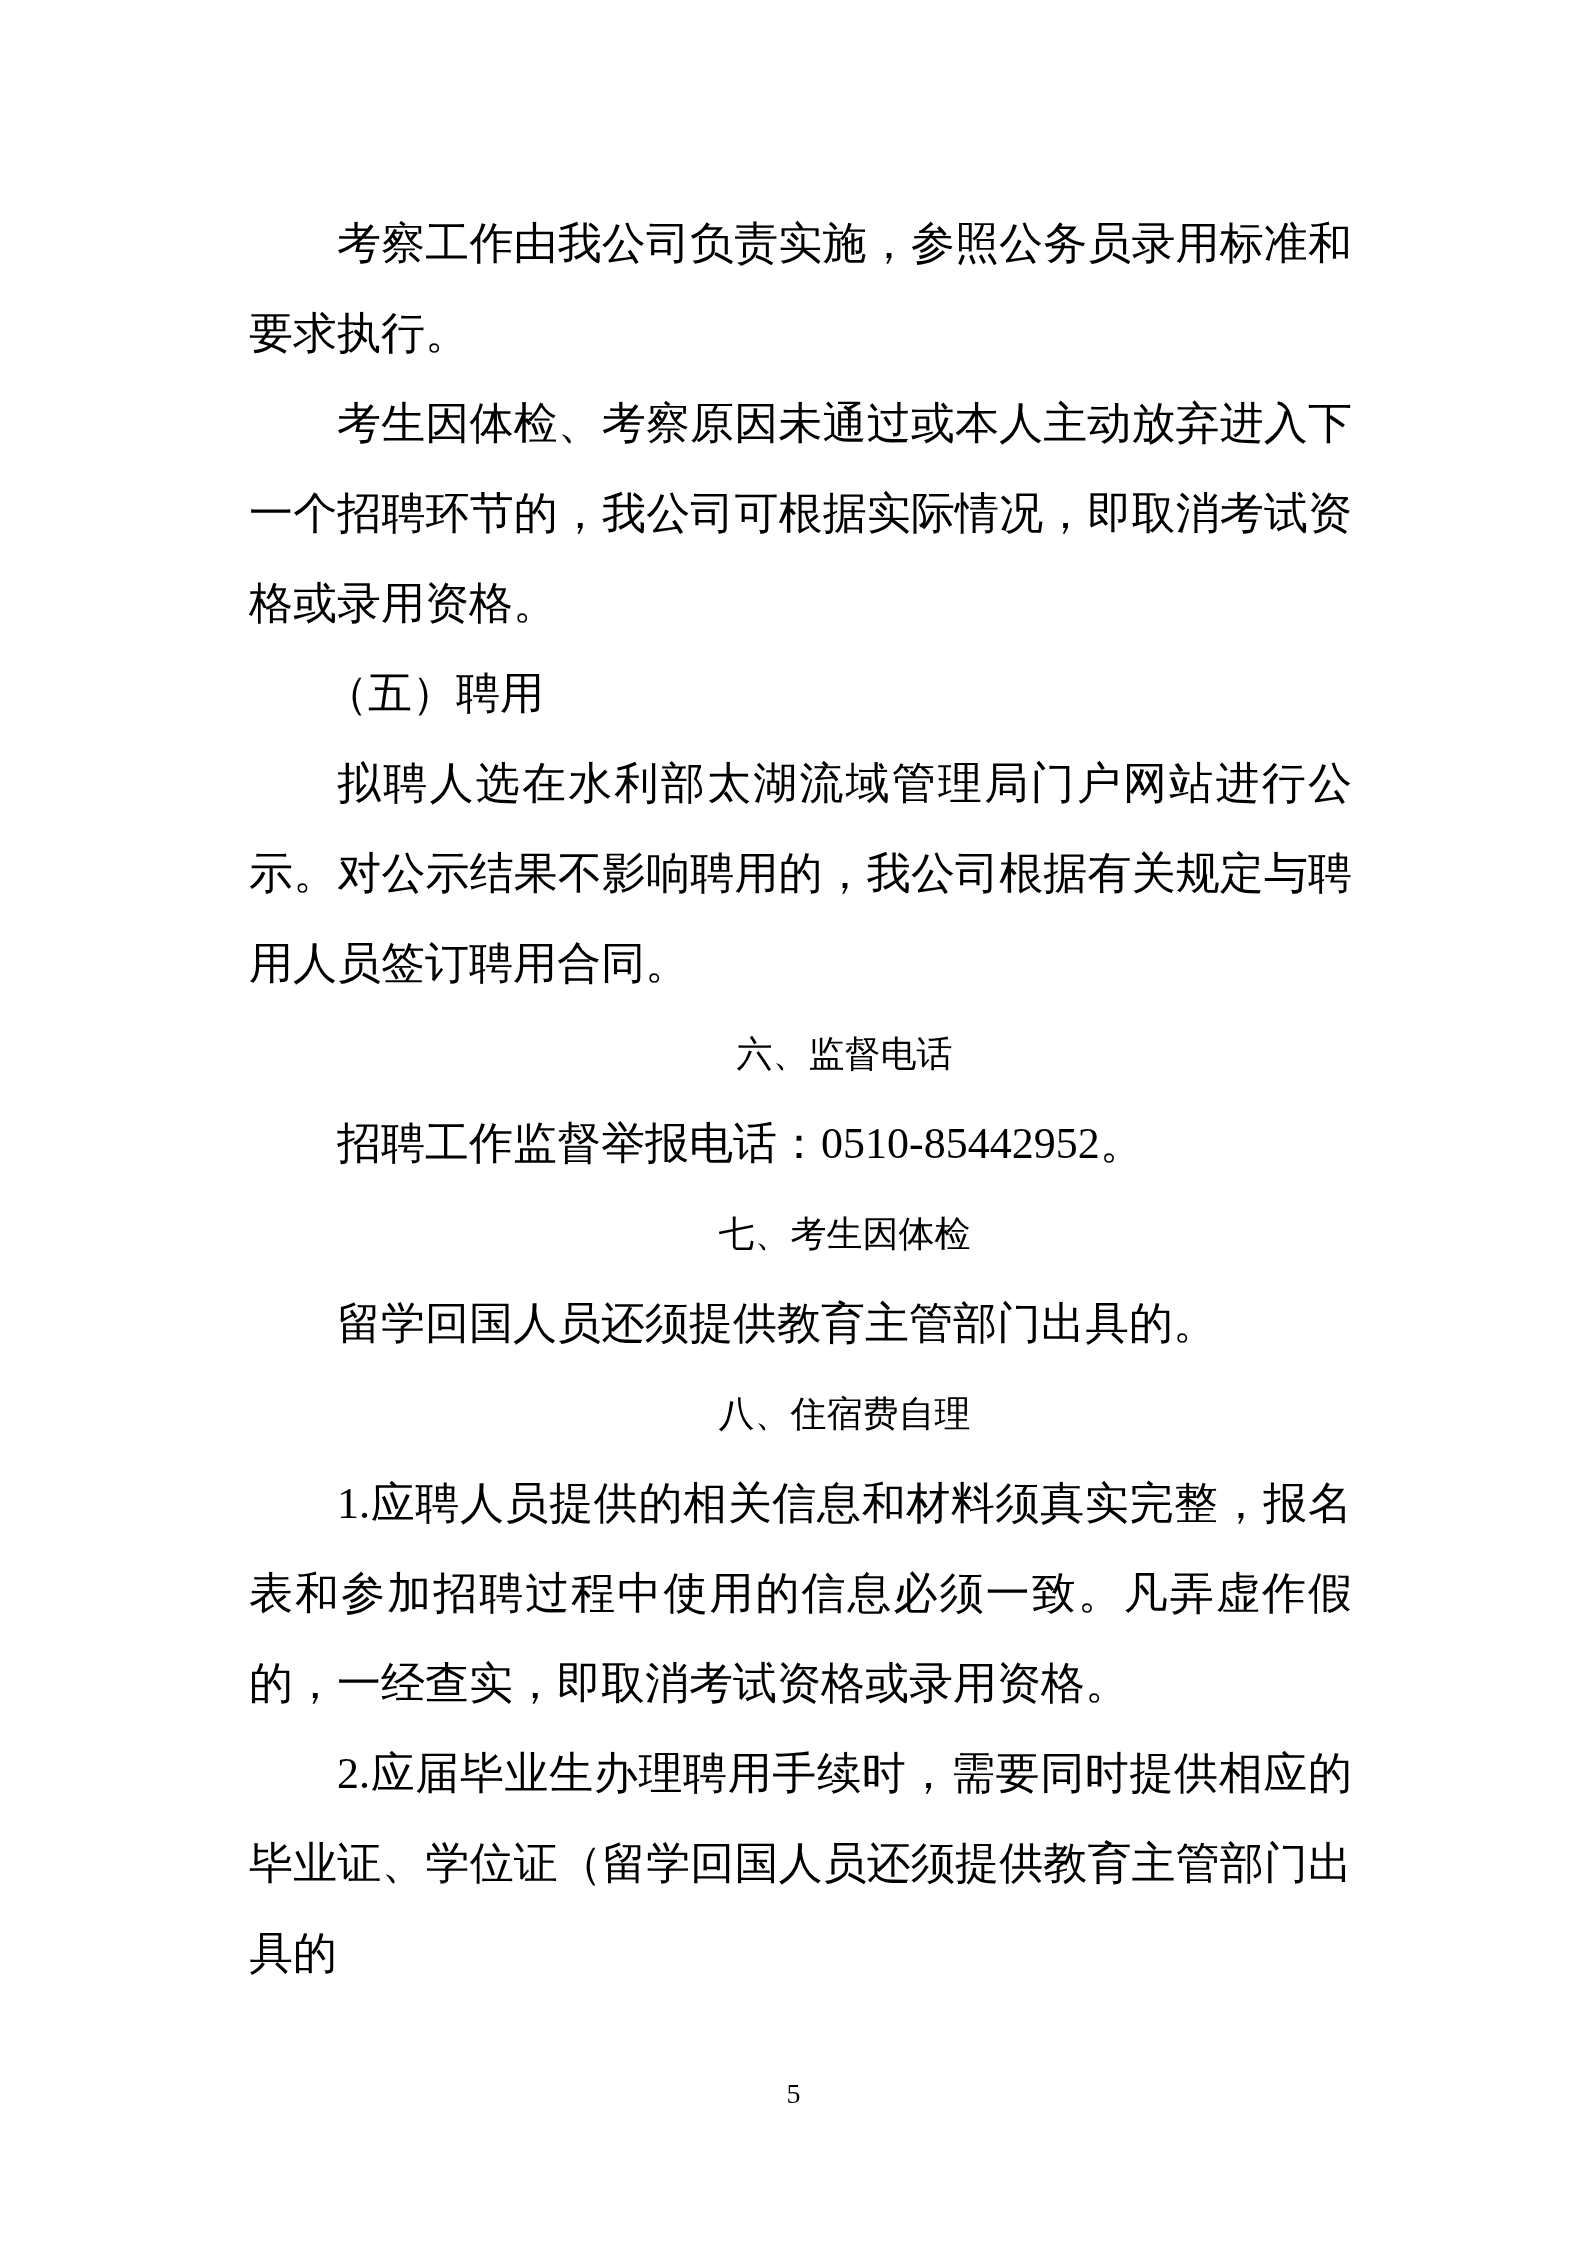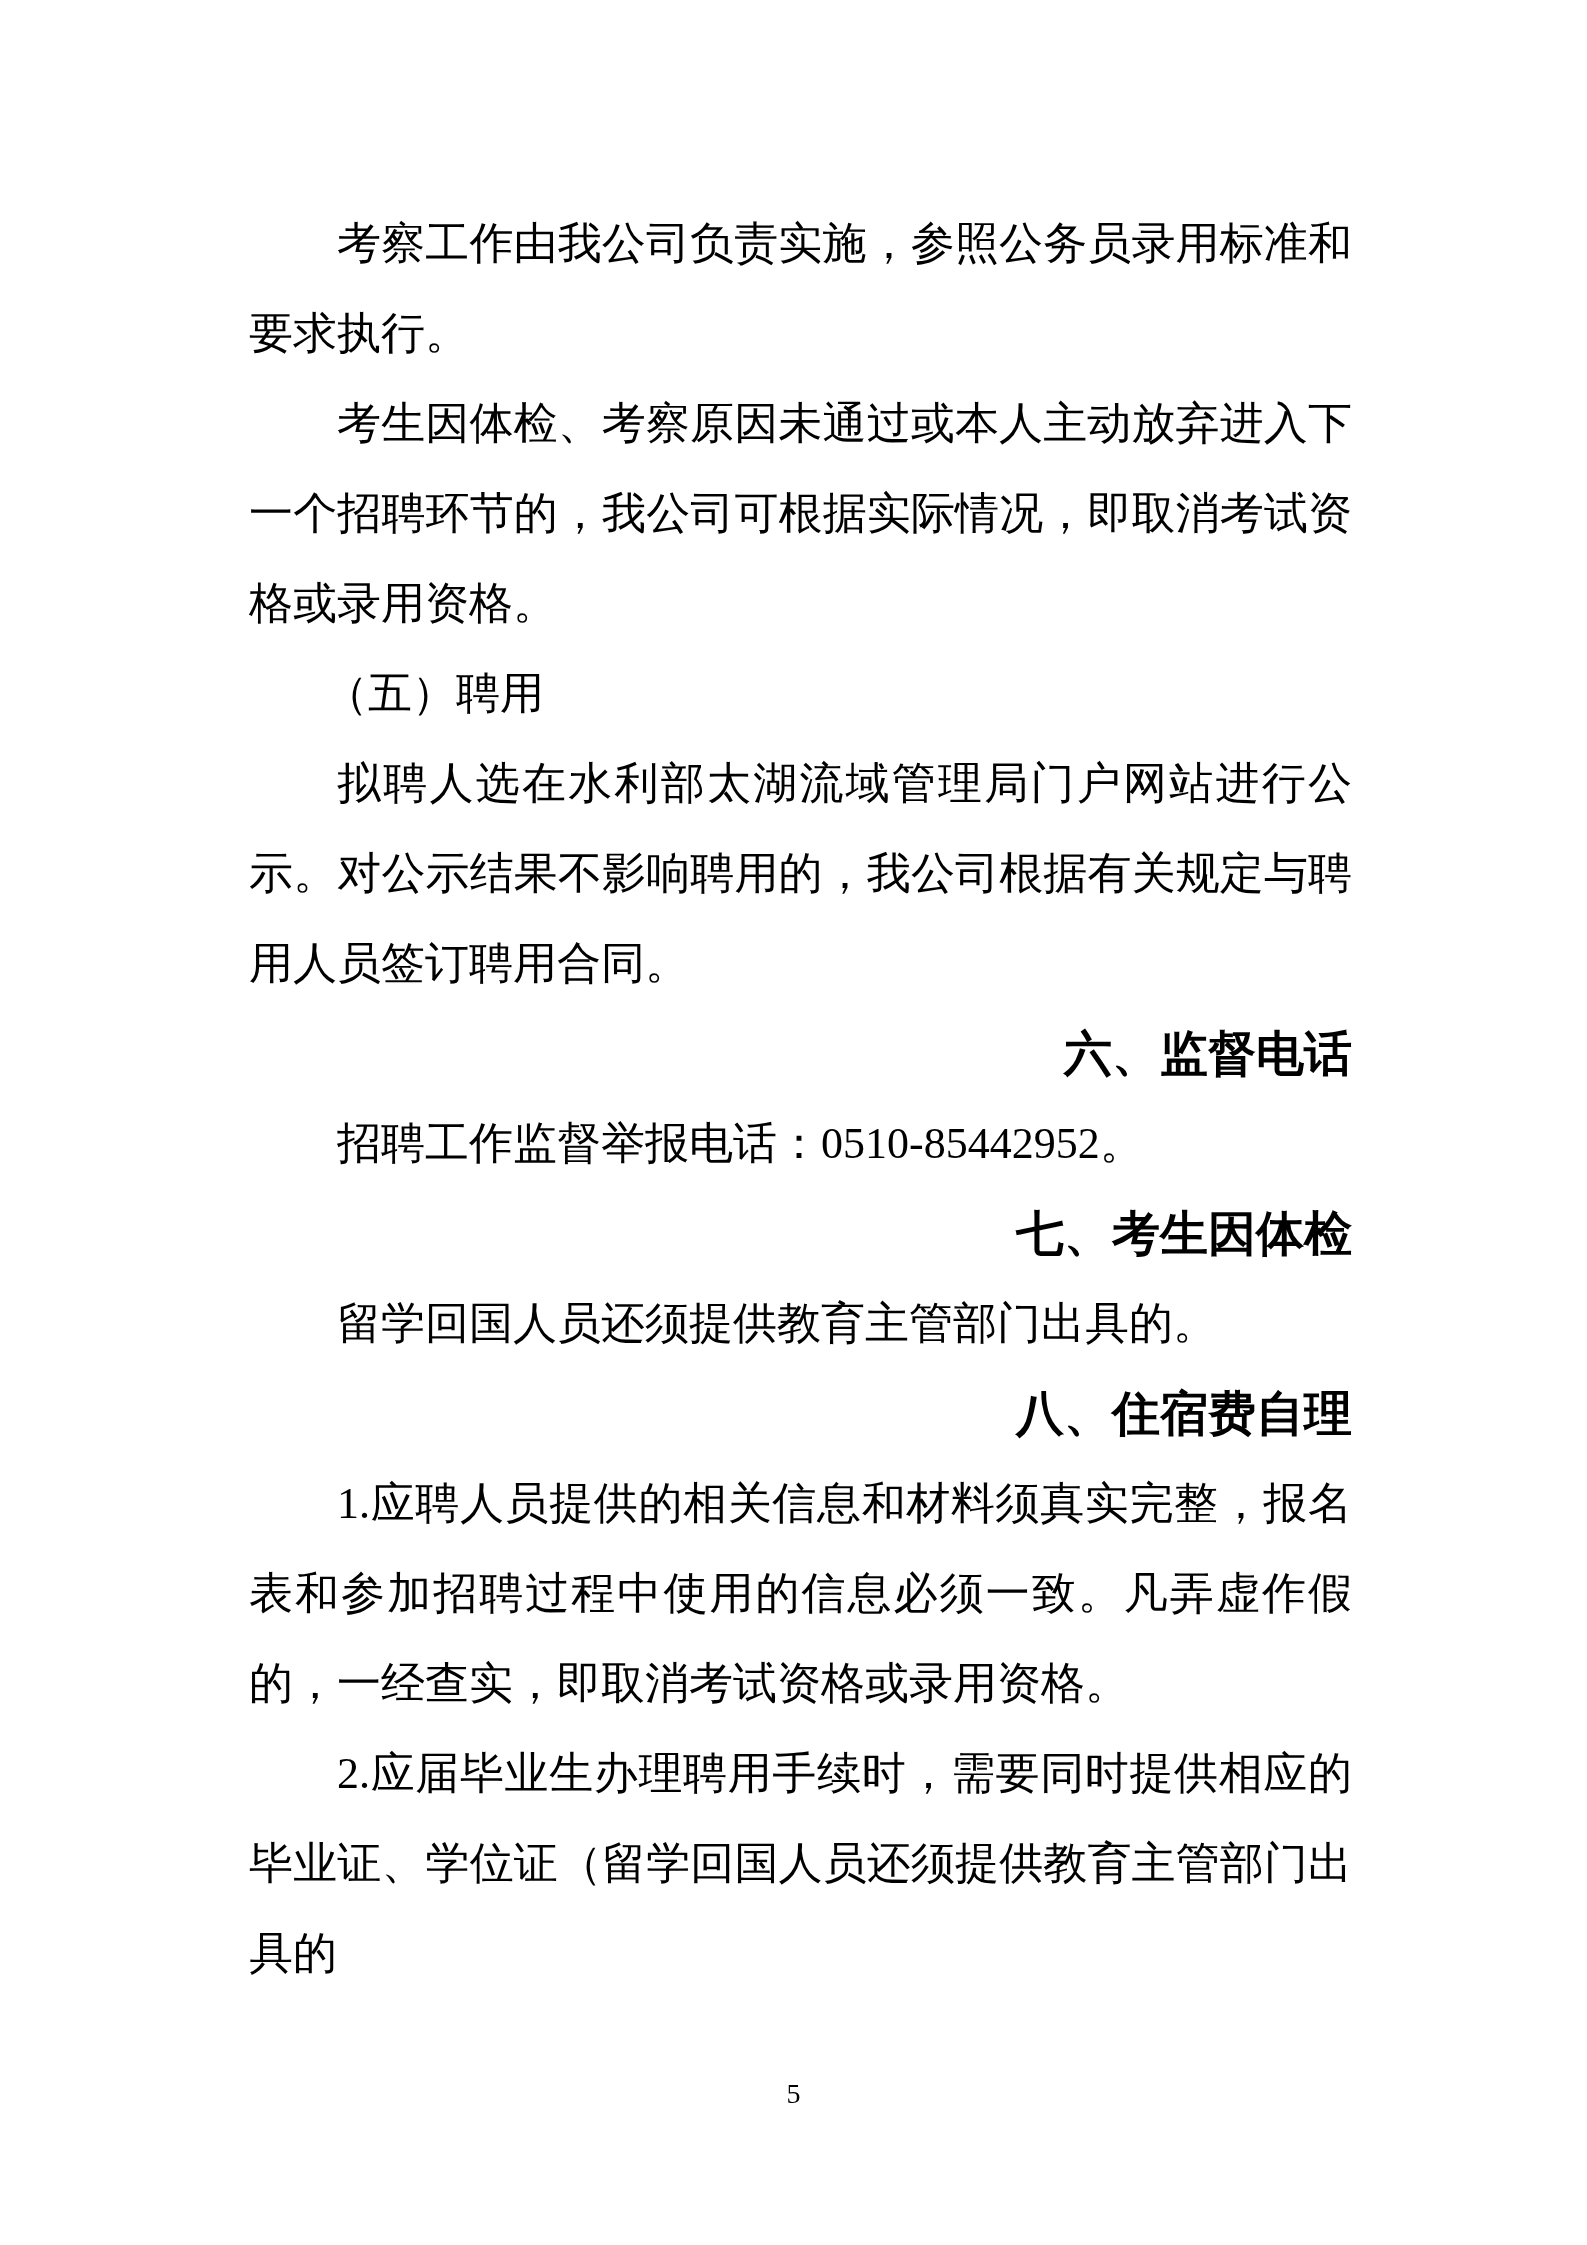--- a/index.html
+++ b/index.html
@@ -35,24 +35,24 @@
     font-family: "Liberation Serif", "DejaVu Serif", serif;
     text-indent: 88px; 
   }
   .h-kaiti {
     font-family: Liberation Serif, serif;
     text-indent: 75px;
     text-align: left;
   }
   .h-bold {
     font-family: "Liberation Sans", "DejaVu Sans", sans-serif;
-    font-weight: 700;
-    font-size: 48px;
+    font-weight: 400;
+    font-size: 36px;
     text-indent: 88px;
-    text-align: right;
+    text-align: center;
   }
   .page-number {
     position: absolute;
     top: 2078px;
     left: 0;
     width: 100%;
     text-align: center;
     font-family: "Liberation Serif", "DejaVu Serif", serif;
     font-size: 28px;
     line-height: 32px;

